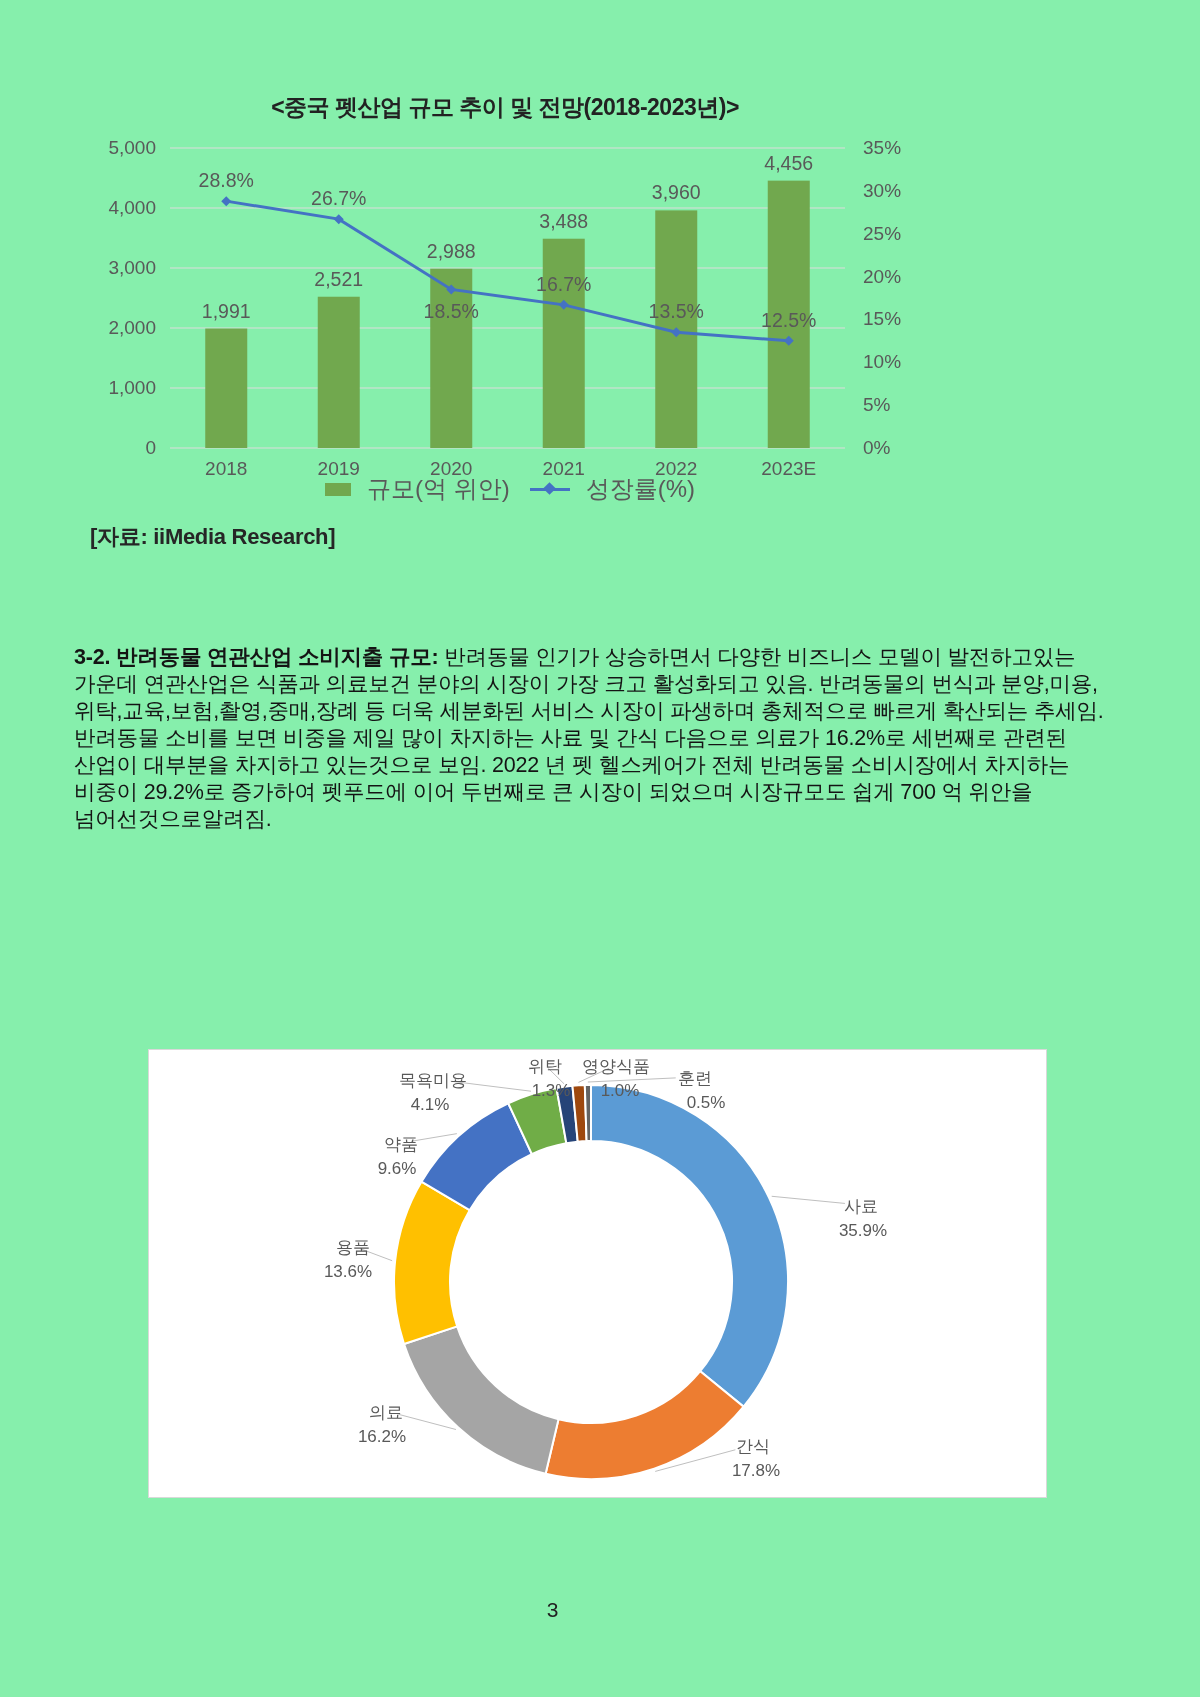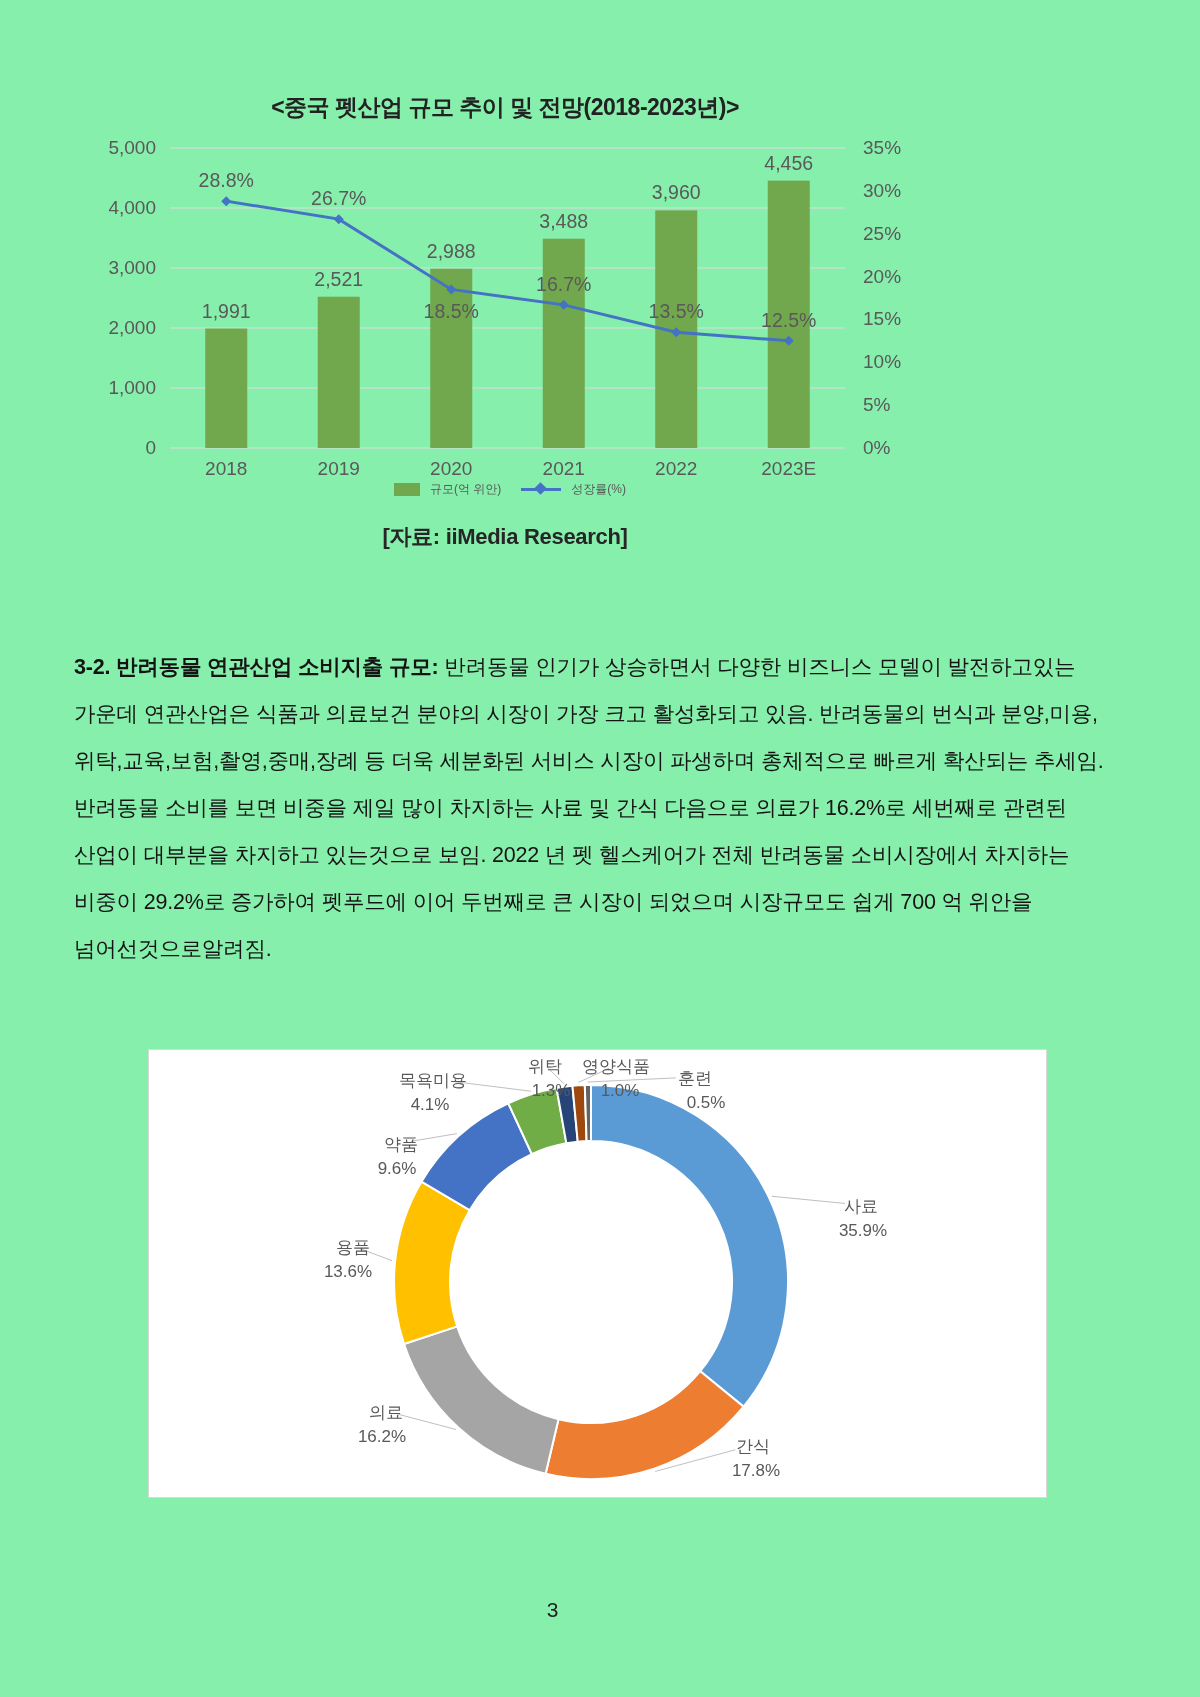--- a/index.html
+++ b/index.html
@@ -5,34 +5,34 @@
   html,body{margin:0;padding:0;background:#ffffff;}
   .page{
     position:relative;width:1200px;height:1697px;background:#86efac;overflow:hidden;
     font-family:"Liberation Sans",sans-serif;color:#111;
   }
   .chart-title{
     position:absolute;text-align:center;font-weight:bold;font-size:23px;color:#222;
     letter-spacing:-0.5px;
   }
   .source-line{
-    position:absolute;text-align:center;font-weight:bold;font-size:22px;color:#262626;
+    position:absolute;font-weight:bold;font-size:22px;color:#262626;
     letter-spacing:-0.3px;
   }
   .para{
     position:absolute;left:74px;top:622px;width:1062px;
-    font-size:21.5px;line-height:47px;color:#141414;letter-spacing:-0.2px;
+    font-size:21.5px;line-height:27px;color:#141414;letter-spacing:-0.2px;
     text-align:left;word-break:keep-all;
   }
   .para b{font-weight:bold;}
   .legend-row{
     position:absolute;left:95px;top:474px;width:830px;height:30px;
     display:flex;align-items:center;justify-content:center;gap:20px;
   }
-  .legend-item{display:flex;align-items:center;gap:10px;font-size:12px;color:#595959;}
+  .legend-item{display:flex;align-items:center;gap:16px;font-size:24px;color:#595959;}
   .swatch-bar{width:26px;height:13px;background:#71A84E;display:inline-block;}
   .swatch-line{position:relative;width:40px;height:14px;display:inline-block;}
   .swatch-line .ln{position:absolute;left:0;top:6px;width:40px;height:3px;background:#4472C4;}
   .swatch-line .dm{position:absolute;left:15px;top:2px;width:9px;height:9px;background:#4472C4;transform:rotate(45deg);}
   .donut-box{
     position:absolute;left:148px;top:1049px;width:897px;height:447px;
     border:1px solid #D9D9D9;background:#ffffff;
   }
   svg text.axis{font-size:19px;fill:#595959;font-family:"Liberation Sans",sans-serif;}
   svg text.dlabel{font-size:19.5px;fill:#595959;font-family:"Liberation Sans",sans-serif;}

